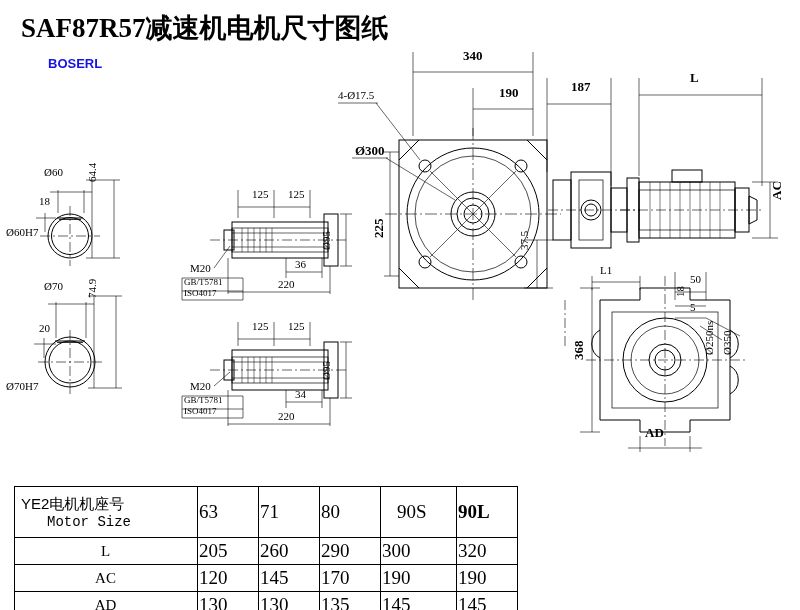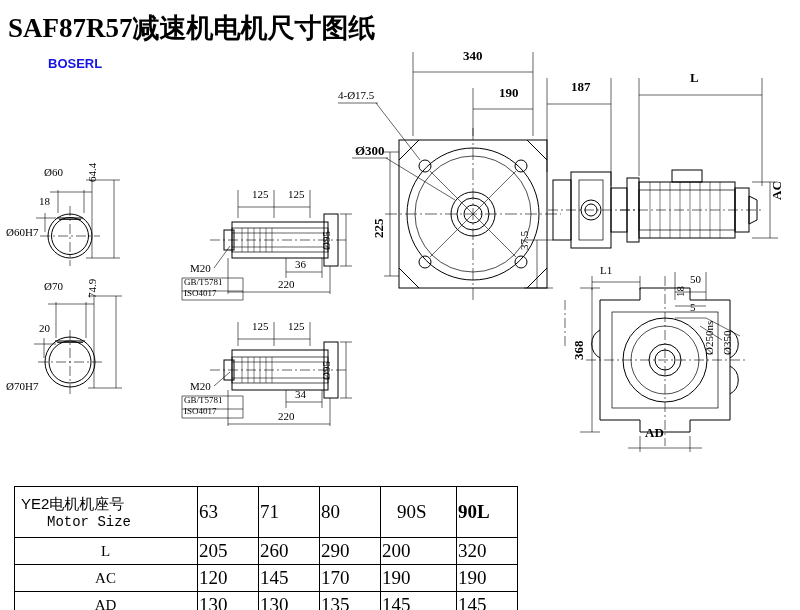--- a/index.html
+++ b/index.html
@@ -1,18 +1,18 @@
 <!DOCTYPE html>
 <html><head>
 <meta charset="utf-8">
 <style>
   html,body{margin:0;padding:0;background:#ffffff;}
   body{width:800px;height:610px;position:relative;font-family:"Liberation Serif",serif;color:#000;overflow:hidden;}
   .t{position:absolute;white-space:nowrap;}
-  #title{left:8px;top:10px;font-family:"Liberation Serif",serif;font-weight:bold;font-size:27px;letter-spacing:0px;}
+  #title{left:21px;top:10px;font-family:"Liberation Serif",serif;font-weight:bold;font-size:27px;letter-spacing:0px;}
   #logo{left:48px;top:56px;color:#1414e6;font-family:"Liberation Sans",sans-serif;font-weight:bold;font-size:13px;}
   svg{position:absolute;left:0;top:0;}
   table.dims{position:absolute;left:14px;top:486px;border-collapse:collapse;}
   table.dims td{border:1px solid #000;text-align:left;font-family:"Liberation Serif",serif;font-size:19px;height:24px;}
   table.dims td.hdr1{width:175px;text-align:left;padding-left:6px;font-size:15px;}
   table.dims td.c{width:58px;}
 </style>
 </head>
 <body>
 
@@ -328,21 +328,21 @@
         <td class="c" style="height: 48px;">71</td>
         <td class="c" style="height: 48px;">80</td>
         <td class="c" style="height: 48px; padding-left: 16px;">90S</td>
         <td class="c" style="height: 48px; font-weight: bold;">90L</td>
       </tr>
       <tr>
         <td class="hdr1" style="text-align: center; padding-left: 0px;">L</td>
         <td class="c">205</td>
         <td class="c">260</td>
         <td class="c">290</td>
-        <td class="c">200</td>
+        <td class="c">300</td>
         <td class="c">320</td>
       </tr>
       <tr>
         <td class="hdr1" style="text-align: center; padding-left: 0px;">AC</td>
         <td class="c">120</td>
         <td class="c">145</td>
         <td class="c">170</td>
         <td class="c">190</td>
         <td class="c">190</td>
       </tr>

